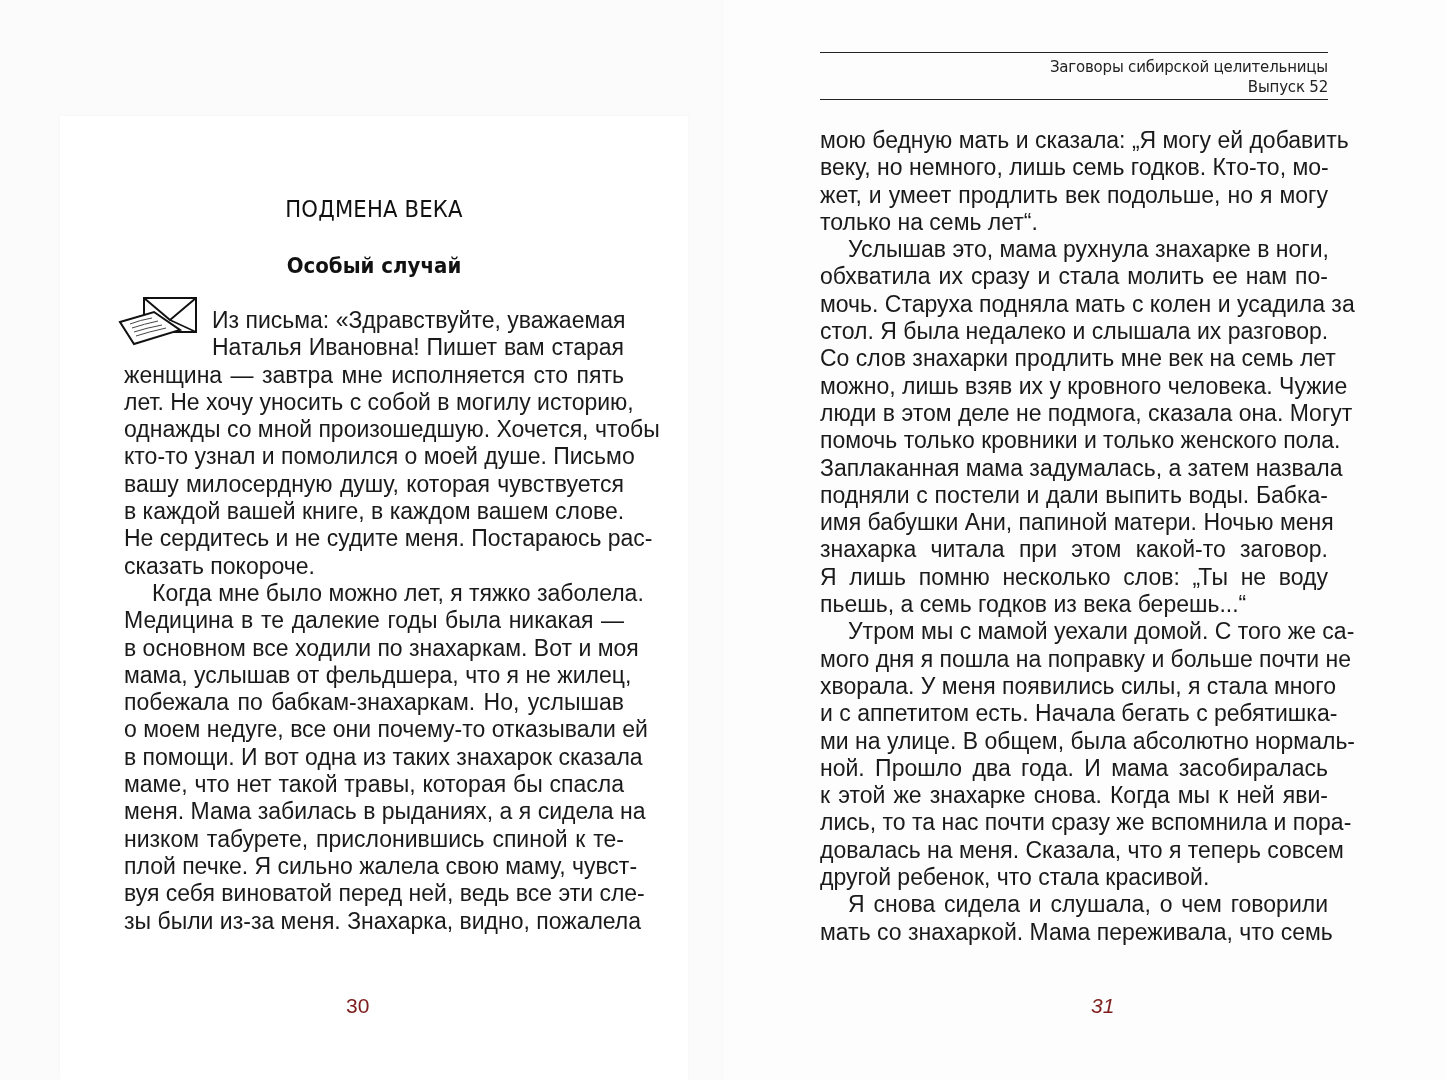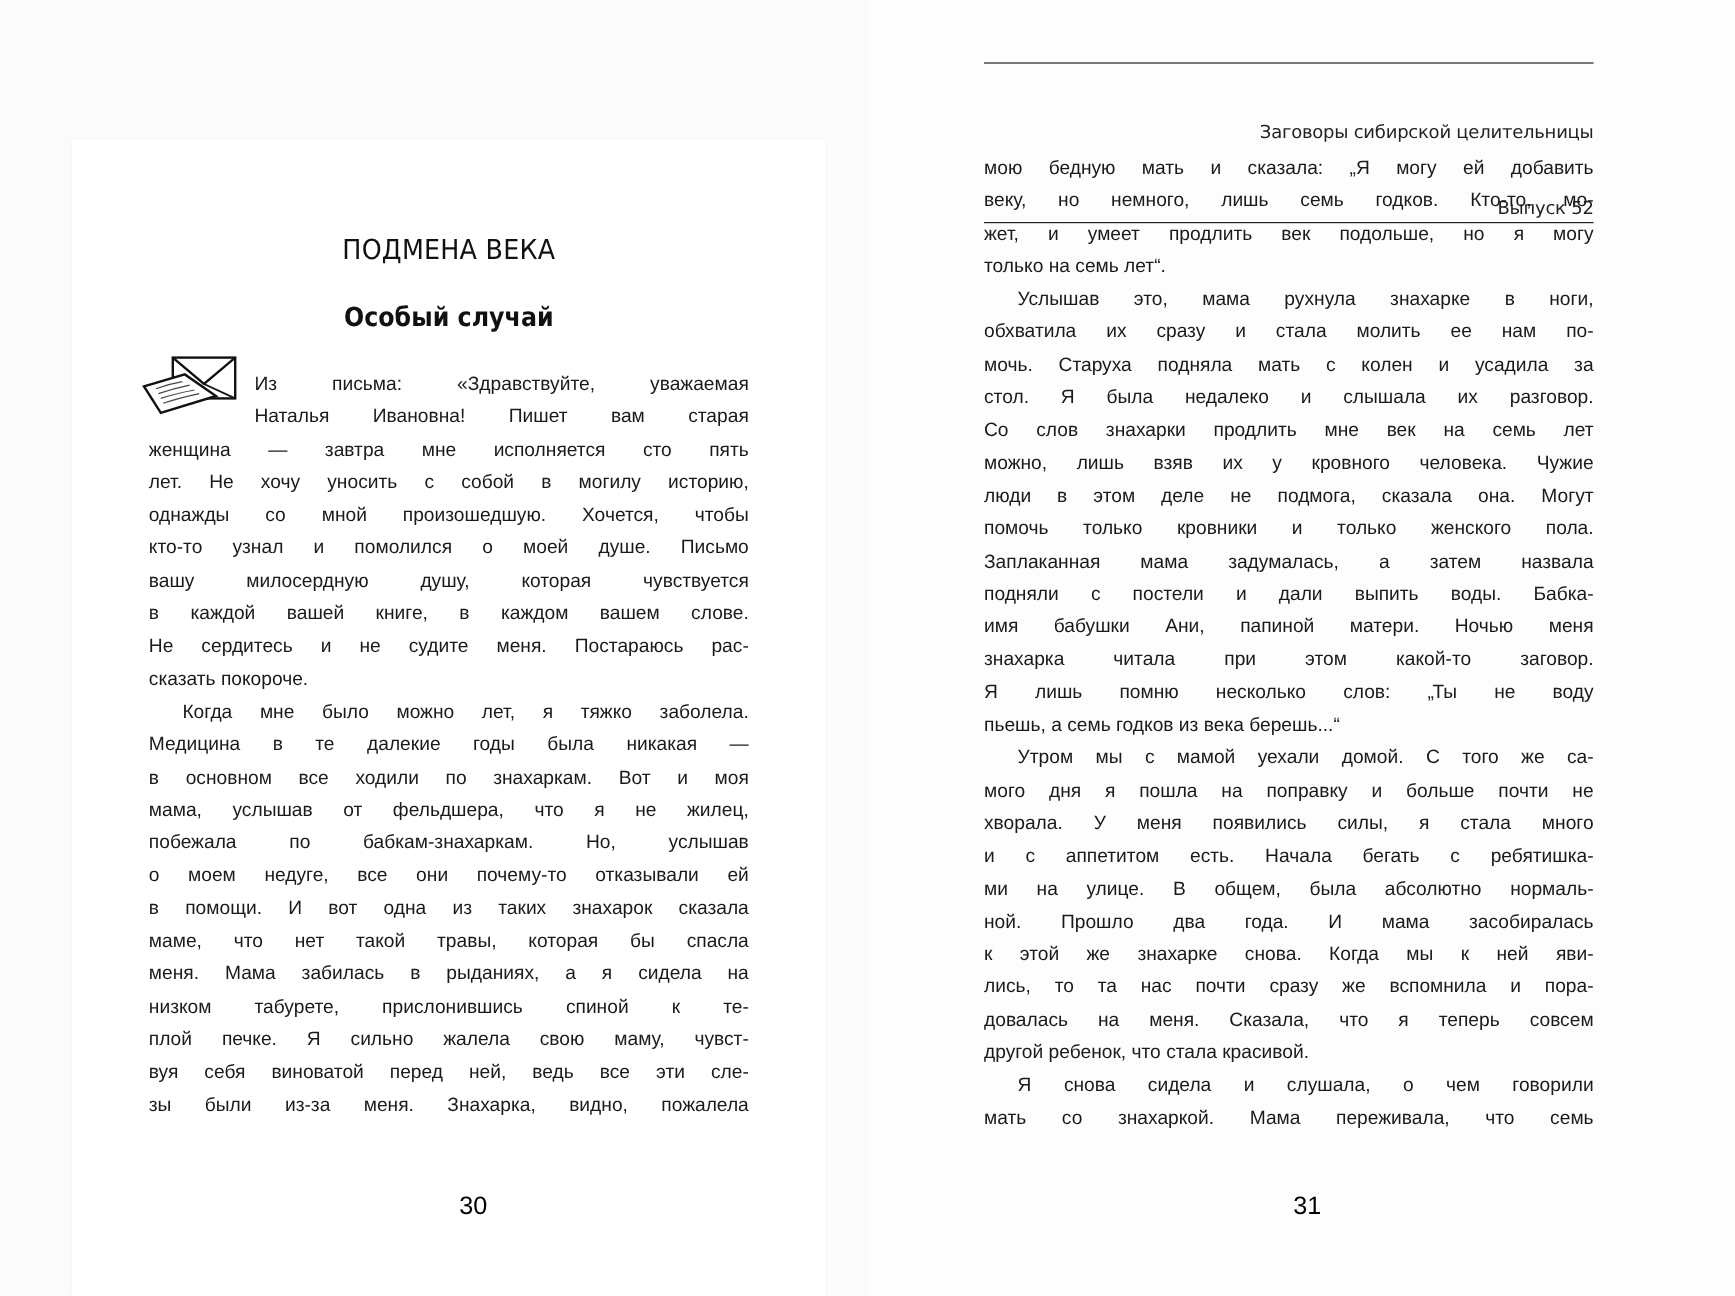--- a/index.html
+++ b/index.html
@@ -18,54 +18,54 @@
       position: absolute; left: 724px; top: 0; width: 722px; height: 1080px;
       background: #fdfdfd;
     }
     .running-head {
       position: absolute; left: 820px; top: 52px; width: 508px;
       border-top: 1.5px solid #222; border-bottom: 1.5px solid #222;
       padding: 4px 0 2px 0; text-align: right;
       font-family: "DejaVu Sans", sans-serif; font-size: 15px; line-height: 20px;
       letter-spacing: -0.2px; color: #222;
     }
-    .running-head div { white-space: nowrap; margin-top: 43px; }
+    .running-head div { white-space: nowrap; }
     .title {
       position: absolute; left: 124px; top: 196px; width: 500px; text-align: center;
       font-family: "DejaVu Sans", sans-serif; font-size: 23px; font-weight: normal;
       letter-spacing: 0.2px; color: #111; margin: 0;
       transform: scaleX(0.92);
     }
     .subtitle {
       position: absolute; left: 124px; top: 253px; width: 500px; text-align: center;
       font-family: "DejaVu Sans", sans-serif; font-size: 22px; font-weight: bold;
       color: #111; margin: 0; transform: scaleX(0.9);
     }
     .text-block {
-      position: absolute; font-size: 16px; line-height: 27.3px;
+      position: absolute; font-size: 23px; line-height: 27.3px;
       text-align: justify; color: #1a1a1a;
     }
     .text-block .line {
       display: block; white-space: nowrap; text-align: justify;
       text-align-last: justify; height: 27.3px;
     }
     .text-block .line.last { text-align-last: left; }
     .text-block .line.indent { padding-left: 28px; }
     .text-block .line.short { padding-left: 88px; }
     .left-block { left: 124px; top: 307px; width: 500px; }
     .right-block { left: 820px; top: 127px; width: 508px; }
     .envelope {
       position: absolute; left: 116px; top: 292px; width: 86px; height: 56px;
     }
     .page-number {
-      position: absolute; top: 994px; font-size: 21px; width: 60px; text-align: right;
-      color: #000000;
+      position: absolute; top: 994px; font-size: 21px; width: 60px; text-align: left;
+      color: #7f1d1d;
     }
     .pn-left { left: 346px; }
-    .pn-right { left: 1041px; }
+    .pn-right { left: 1091px; font-style: italic; }
   </style>
 </head>
 <body>
 
 <div class="page-left"></div>
 <div class="page-right"></div>
 
 <div class="running-head">
   <div>Заговоры сибирской целительницы</div>
   <div>Выпуск 52</div>

